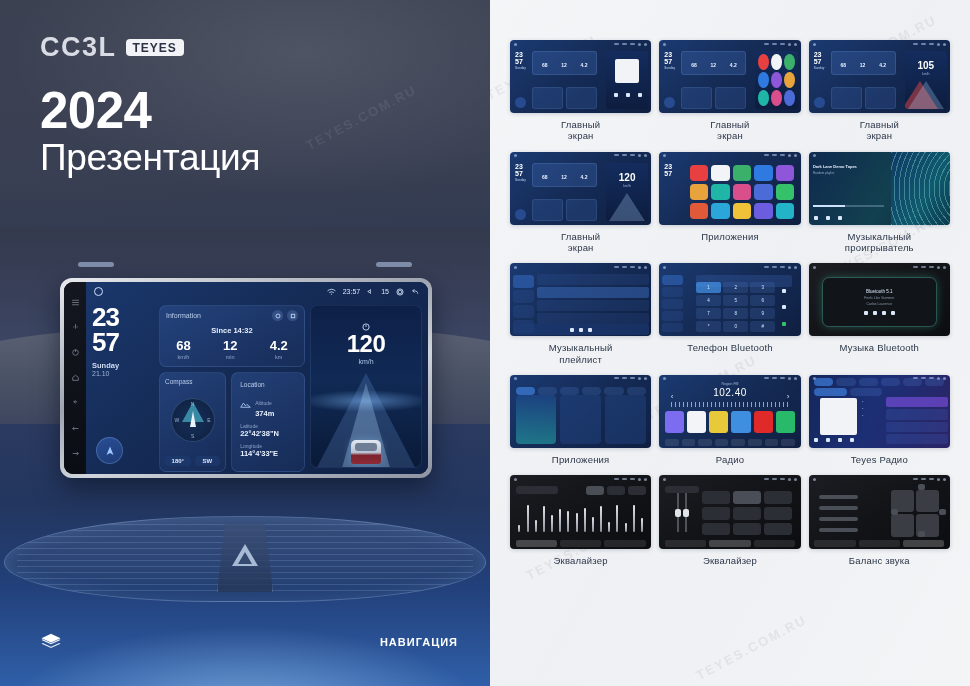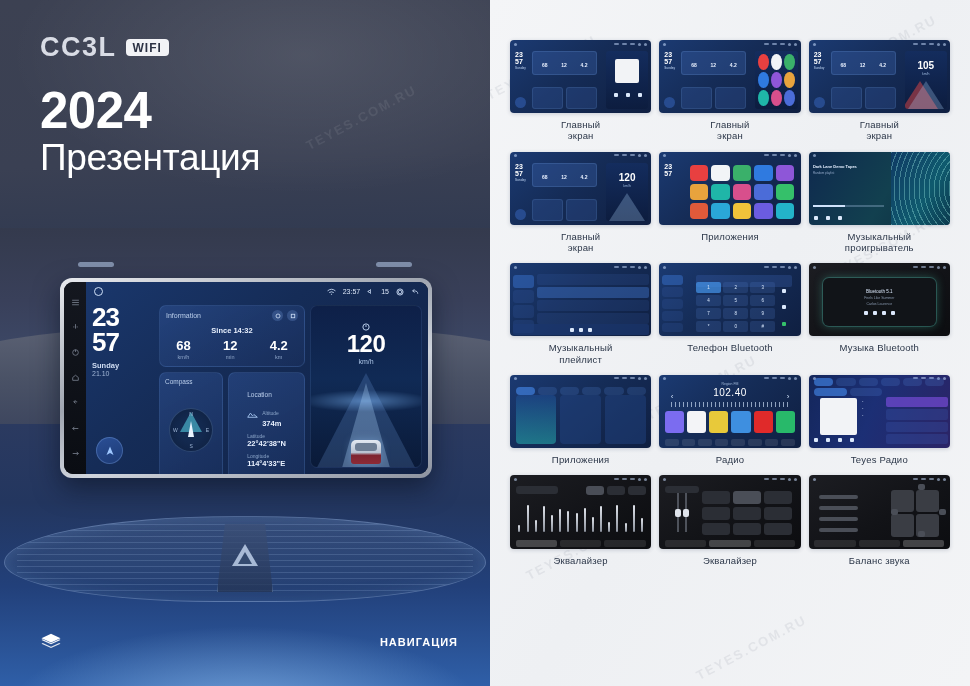--- a/index.html
+++ b/index.html
@@ -147,21 +147,21 @@
   .ib { width:11px;height:11px;border-radius:50%;background:rgba(120,160,225,.26);
     display:flex;align-items:center;justify-content:center; }
   .ib svg { width:6px;height:6px;fill:none;stroke:#cfe0f8;stroke-width:1.6; }
   .info-body { padding:3px 0 6px; }
   .info-since { text-align:center; font-size:7.5px; color:#e6eefc; font-weight:700; margin-bottom:4px; }
   .info-stats { display:flex; justify-content:space-around; text-align:center; }
   .stat-v { font-size:13px; font-weight:700; color:#fff; line-height:1; }
   .stat-u { font-size:5.5px; color:#8ca4c8; margin-top:2px; }
   .mid-bottom { flex:1; display:flex; gap:5px; }
   .card-compass { width:46%; padding:5px; display:flex; flex-direction:column; }
-  .card-loc { flex:1; padding:18px; }
+  .card-loc { flex:1; padding:8px; }
   .mini-title { font-size:6.5px; color:#b9cdea; margin-bottom:3px; }
   .compass-wrap { flex:1; display:flex; align-items:center; justify-content:center; }
   .compass {
     position:relative; width:44px; height:44px; border-radius:50%;
     background:radial-gradient(circle,#13294f 40%,#0e1f3e 100%);
     border:1px solid rgba(130,175,240,.25);
   }
   .comp-cone {
     position:absolute; left:50%; top:3px; transform:translateX(-50%);
     width:0;height:0;border-left:11px solid transparent;border-right:11px solid transparent;
@@ -388,21 +388,21 @@
 
   <div class="left">
     <div class="left-sheen"></div>
 
     <div class="wm light" style="left:100px; top:300px;">TEYES.COM.RU</div>
     <div class="wm light" style="left:230px; top:600px;">TEYES.COM.RU</div>
     <div class="wm light" style="left:300px; top:110px;">TEYES.COM.RU</div>
 
     <div class="brand">
       <span class="brand-text">CC3L</span>
-      <span class="brand-badge">WIFI</span>
+      <span class="brand-badge">TEYES</span>
     </div>
 
     <div class="headline">
       <div class="h-year">2024</div>
       <div class="h-l1">Презентация</div>
     </div>
 
     <div class="dash">
       <div class="dash-top"></div>
       <div class="dash-hood"></div>

